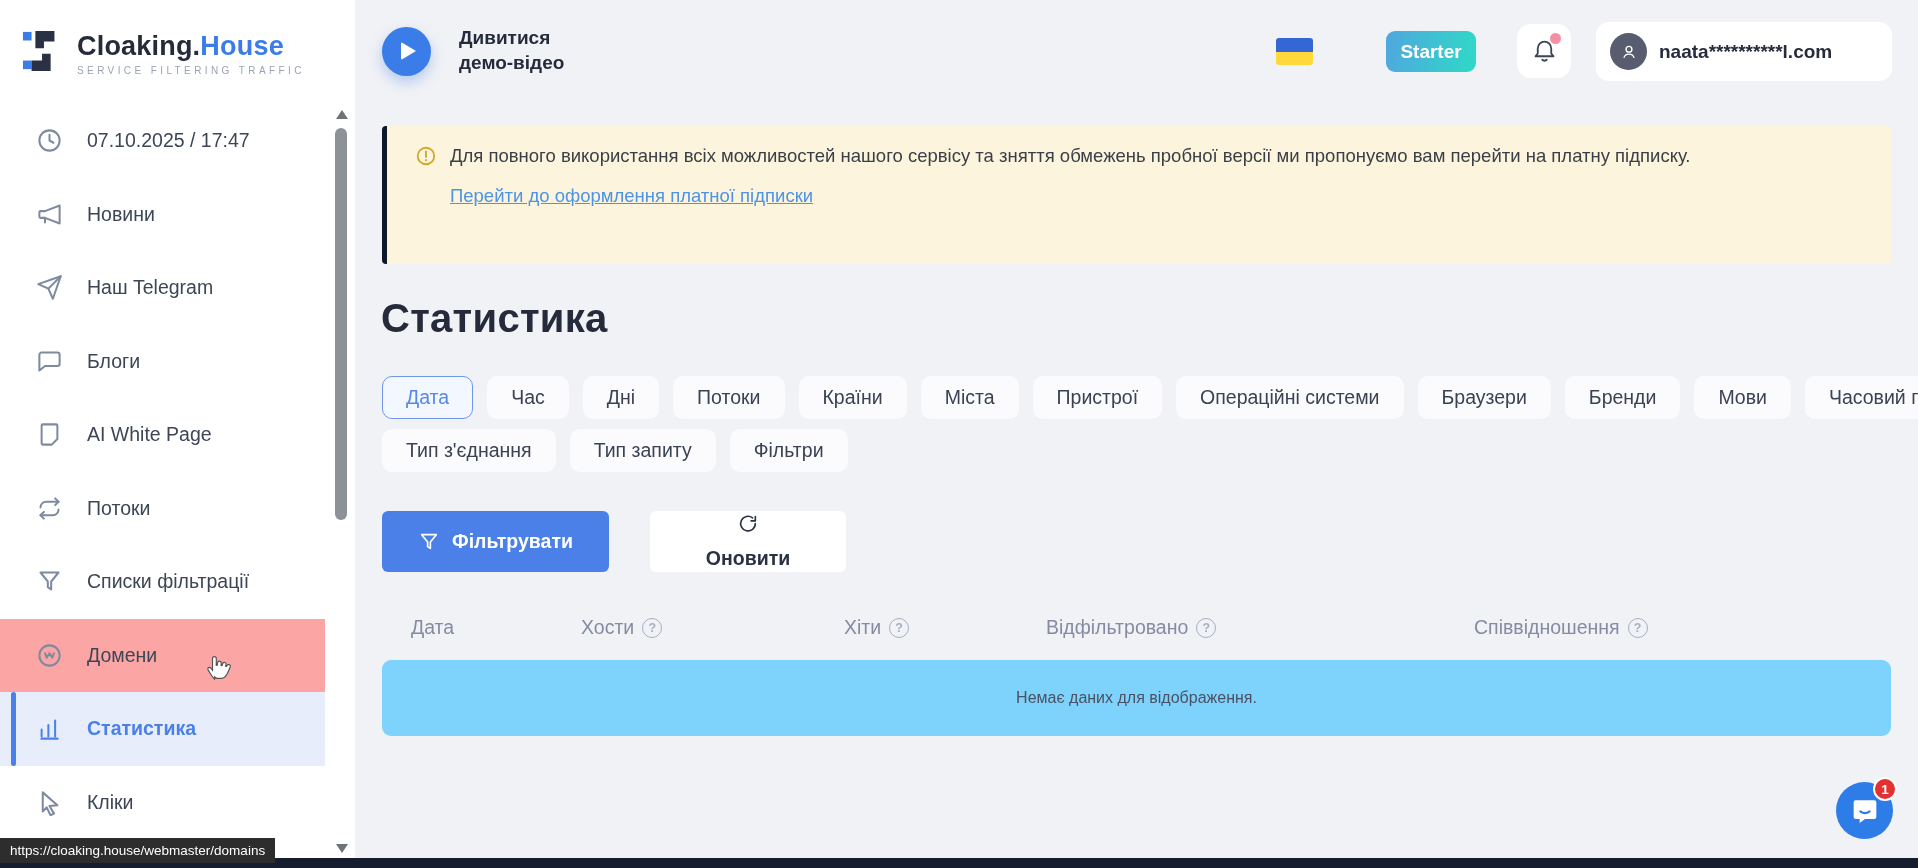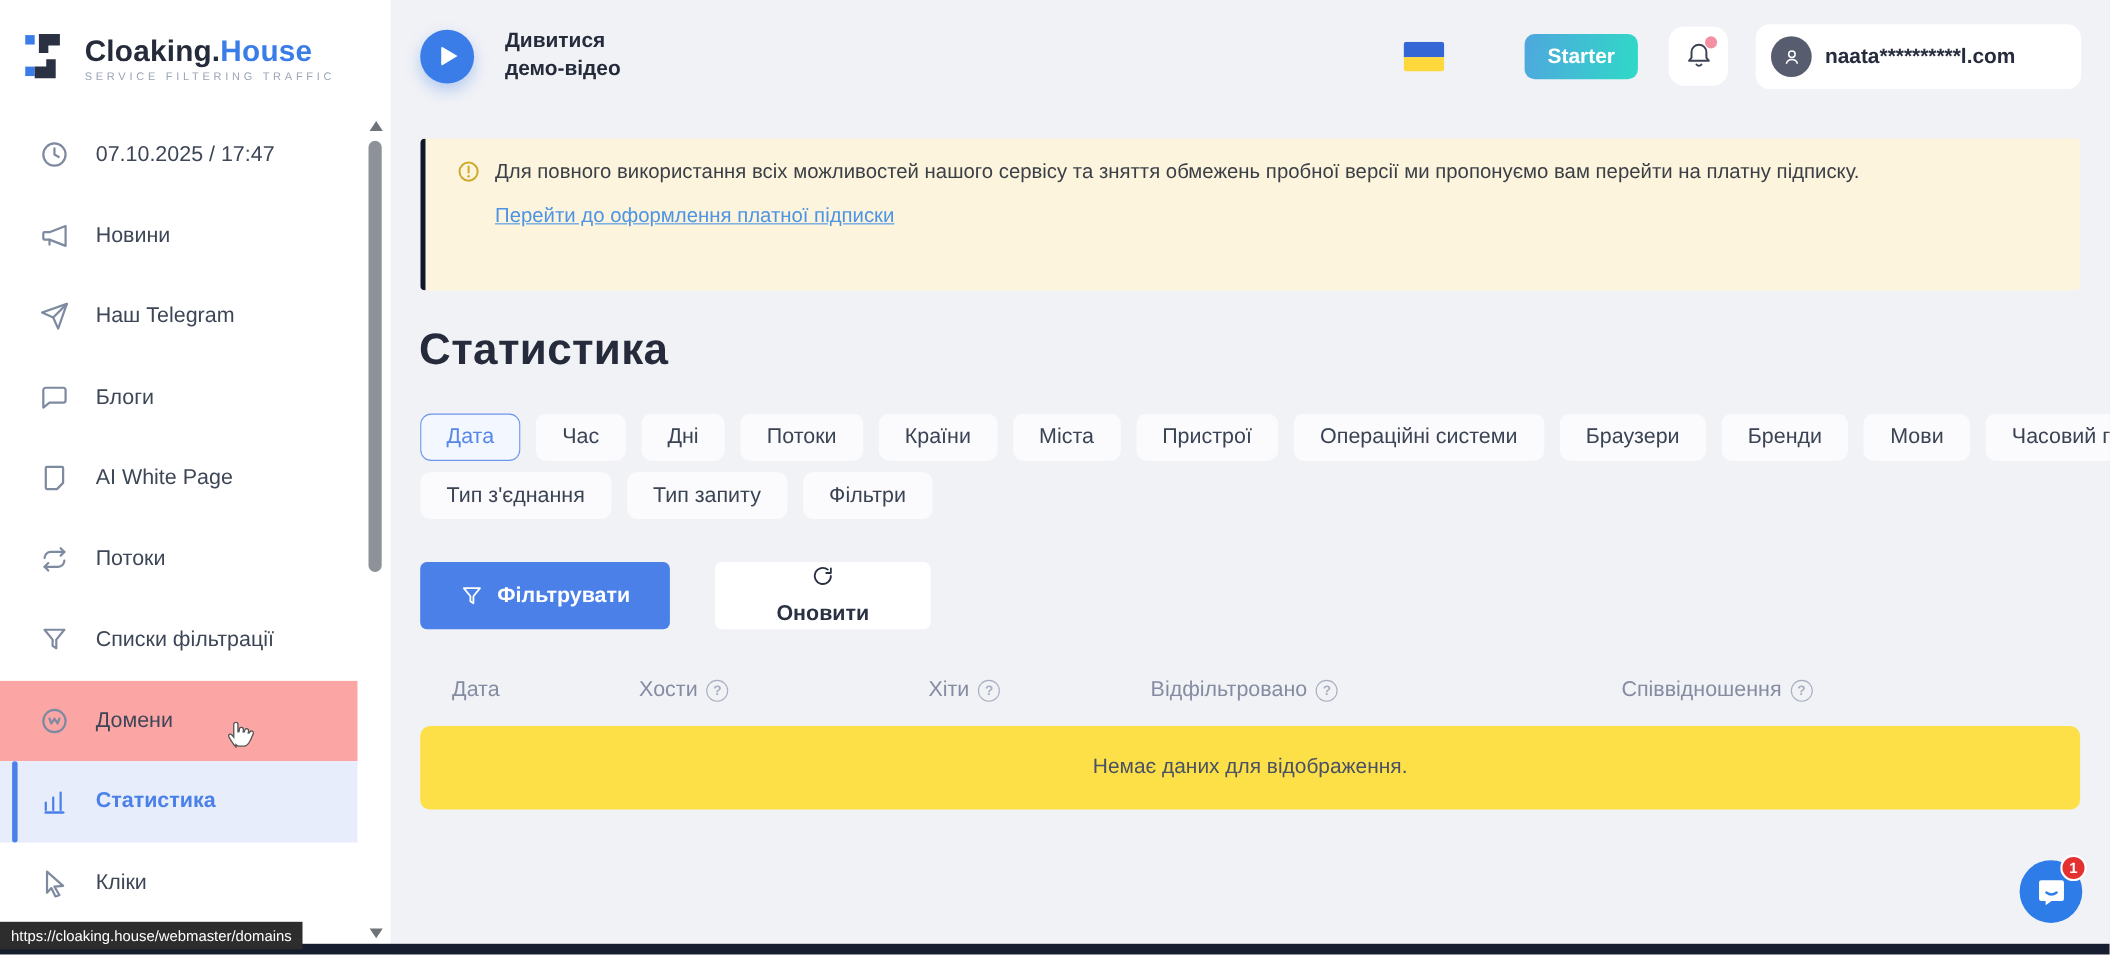--- a/index.html
+++ b/index.html
@@ -27,21 +27,21 @@
   .sb-arrow.up { top:6px; border-bottom:9px solid #6e7377; }
   .sb-arrow.down { top:740px; border-top:9px solid #6e7377; }
   .sb-thumb { position:absolute; left:1px; top:24px; width:12px; height:392px; background:#8d9299; border-radius:6px; cursor:pointer; }
 
   
   .play-btn { position:absolute; left:382px; top:27px; width:49px; height:49px; border-radius:50%; background:#3b7de8; box-shadow:0 6px 14px rgba(59,125,232,.35); cursor:pointer; }
   .play-btn::after { content:""; position:absolute; left:19px; top:15px; border-left:15px solid #ffffff; border-top:9.5px solid transparent; border-bottom:9.5px solid transparent; border-radius:2px; }
   .demo-label { position:absolute; left:459px; top:25px; font-size:19px; font-weight:700; color:#252b3b; line-height:25px; cursor:pointer; }
   .flag { position:absolute; left:1276px; top:38px; width:37px; height:27px; border-radius:3px; overflow:hidden; cursor:pointer; }
   .flag .b { height:50%; background:#3566d6; } .flag .y { height:50%; background:#ffd83b; }
-  .plan-btn { position:absolute; left:1386px; top:31px; width:103px; height:41px; border:none; border-radius:9px; background:linear-gradient(100deg,#4fa7de 0%,#2fd9c7 100%); color:#fff; font-size:19px; font-weight:700; font-family:inherit; cursor:pointer; }
+  .plan-btn { position:absolute; left:1386px; top:31px; width:90px; height:41px; border:none; border-radius:9px; background:linear-gradient(100deg,#4fa7de 0%,#2fd9c7 100%); color:#fff; font-size:19px; font-weight:700; font-family:inherit; cursor:pointer; }
   .bell-box { position:absolute; left:1517px; top:24px; width:54px; height:54px; background:#fff; border-radius:14px; display:flex; align-items:center; justify-content:center; cursor:pointer; }
   .bell-box svg { width:27px; height:27px; stroke:#3a4254; stroke-width:1.6; fill:none; stroke-linecap:round; stroke-linejoin:round; }
   .bell-dot { position:absolute; right:10px; top:9px; width:11px; height:11px; border-radius:50%; background:#f590a2; }
   .user-chip { position:absolute; left:1596px; top:22px; width:296px; height:59px; background:#fff; border-radius:13px; display:flex; align-items:center; padding-left:14px; cursor:pointer; }
   .avatar { width:37px; height:37px; border-radius:50%; background:#575d6f; display:flex; align-items:center; justify-content:center; }
   .avatar svg { width:22px; height:22px; stroke:#fff; stroke-width:1.5; fill:none; }
   .user-email { margin-left:12px; font-size:19px; font-weight:700; color:#262c3d; }
 
   
   .banner { position:absolute; left:382px; top:126px; width:1509px; height:138px; background:#fcf4dc; border-left:5px solid #0f172a; border-radius:4px; padding:17px 26px 0 28px; }
@@ -62,21 +62,21 @@
   .btn { height:61px; border:none; border-radius:6px; font-size:19.5px; font-weight:700; font-family:inherit; display:flex; align-items:center; justify-content:center; gap:12px; cursor:pointer; }
   .btn svg { width:22px; height:22px; fill:none; stroke-width:1.8; stroke-linecap:round; stroke-linejoin:round; }
   .btn-primary { width:227px; background:#4a80e8; color:#fff; }
   .btn-primary svg { stroke:#fff; }
   .btn-light { width:196px; background:#fff; color:#2a3142;flex-direction:column; }
   .btn-light svg { stroke:#2a3142; }
 
   .thead { position:absolute; left:380px; top:616px; width:1511px; height:28px; }
   .th { position:absolute; display:flex; align-items:center; gap:8px; font-size:19.5px; color:#858ca2; font-weight:500; }
   .help { display:inline-flex; align-items:center; justify-content:center; width:20px; height:20px; border:1.6px solid #a8aec0; border-radius:50%; font-size:12.5px; color:#a8aec0; font-weight:700; cursor:pointer; }
-  .empty-row { position:absolute; left:382px; top:660px; width:1509px; height:76px; background:#fde047; border-radius:9px; display:flex; align-items:center; justify-content:center; font-size:19px; color:#4a5164; }
+  .empty-row { position:absolute; left:382px; top:660px; width:1509px; height:76px; background:#7dd3fc; border-radius:9px; display:flex; align-items:center; justify-content:center; font-size:16px; color:#4a5164; }
 
   
   .chat-fab { position:absolute; left:1836px; top:782px; width:57px; height:57px; border-radius:50%; background:#2e7ce8; display:flex; align-items:center; justify-content:center; cursor:pointer; z-index:5; }
   .chat-fab svg { width:32px; height:32px; }
   .chat-badge { position:absolute; right:-4px; top:-5px; width:24px; height:24px; border-radius:50%; background:#e53030; border:2px solid #fff; color:#fff; font-size:13.5px; font-weight:700; display:flex; align-items:center; justify-content:center; }
   .status-tip { position:absolute; left:0; top:838px; height:25px; background:#2d2d2d; color:#fff; font-size:13.5px; display:flex; align-items:center; padding:0 10px; z-index:6; }
   .bottom-strip { position:absolute; left:0; top:858px; width:1918px; height:10px; background:#161d2e; z-index:4; }
   .mouse-cursor { position:absolute; left:203px; top:650px; width:32px; height:34px; z-index:9; pointer-events:none; }
 </style>
 </head>

